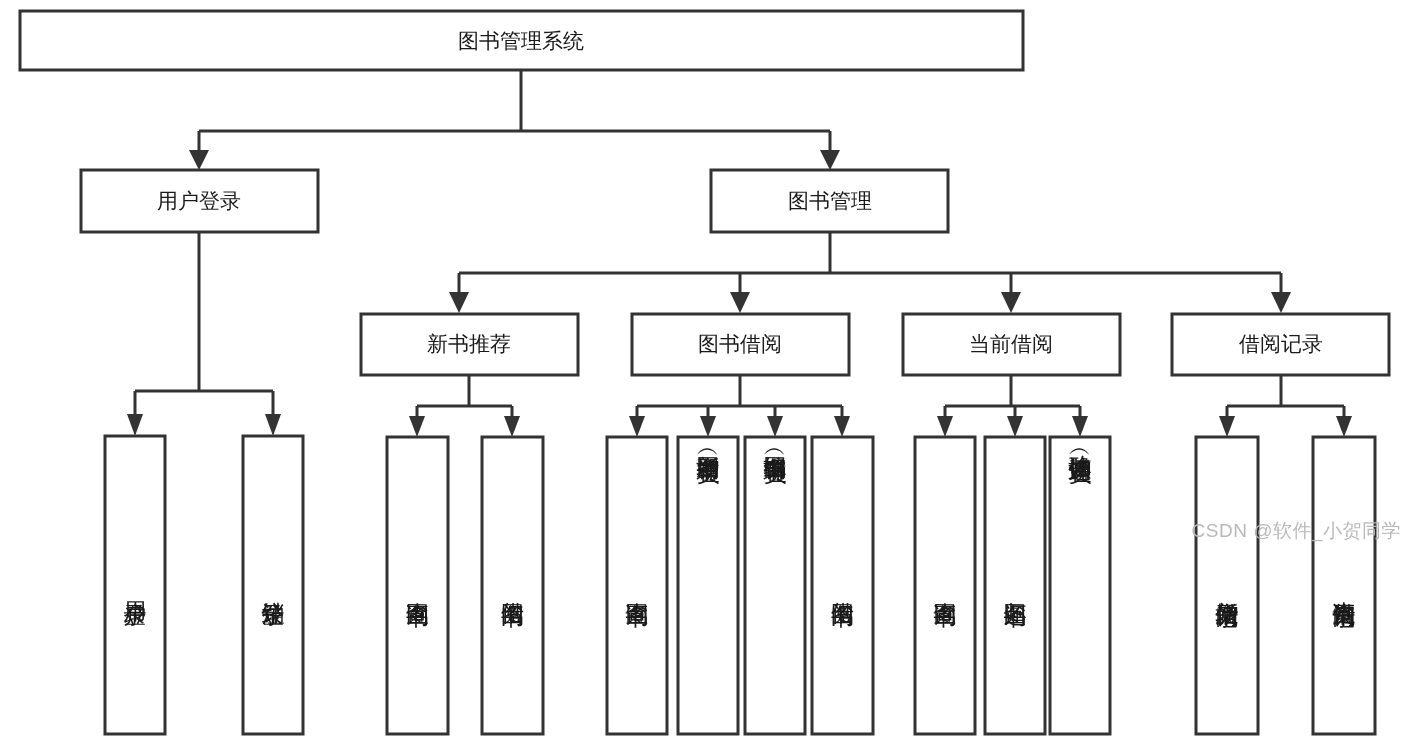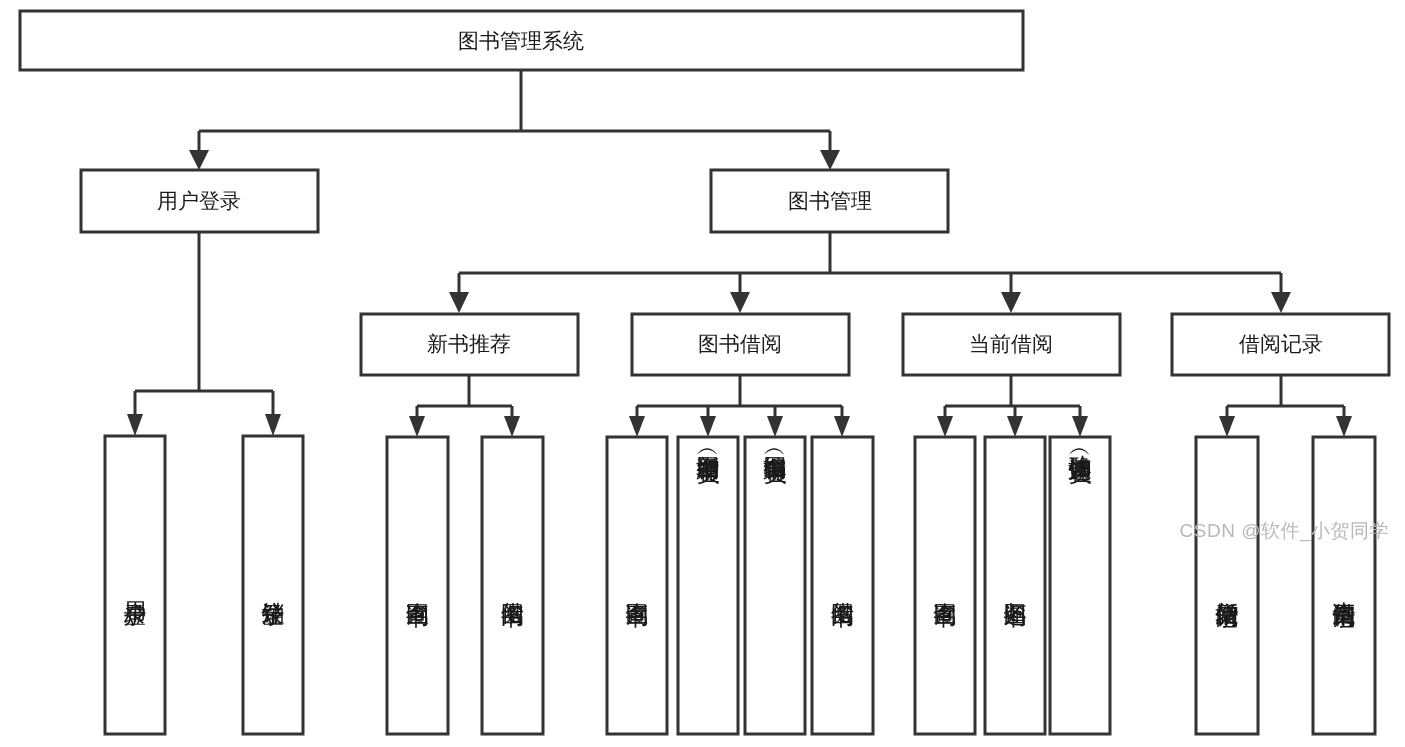--- a/index.html
+++ b/index.html
@@ -60,21 +60,21 @@
     font-family: "Liberation Sans", "DejaVu Sans", sans-serif;
     font-size: 23px;
     line-height: 1.08;
     color: #1a1a1a;
     letter-spacing: 1px;
     white-space: nowrap;
     text-align: center;
   }
   .watermark {
     position: absolute;
-    right: 16px;
+    right: 4px;
     bottom: 6px;
     font-family: "Liberation Sans", "DejaVu Sans", sans-serif;
     font-size: 19px;
     color: #b9b9b9;
     white-space: nowrap;
     letter-spacing: 0.5px;
   }
 </style>
 </head>
 <body>

